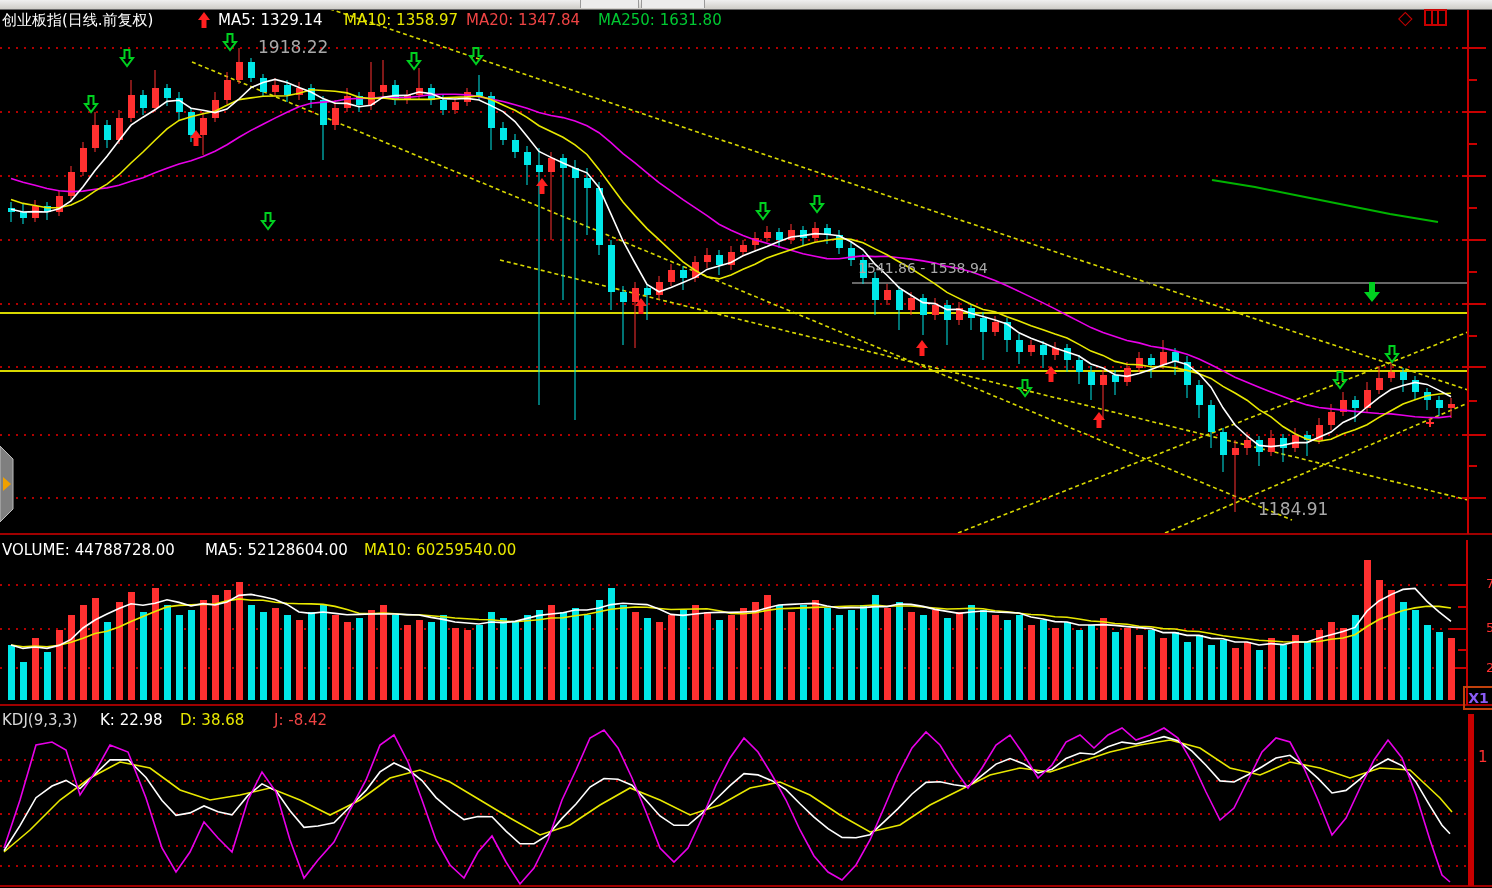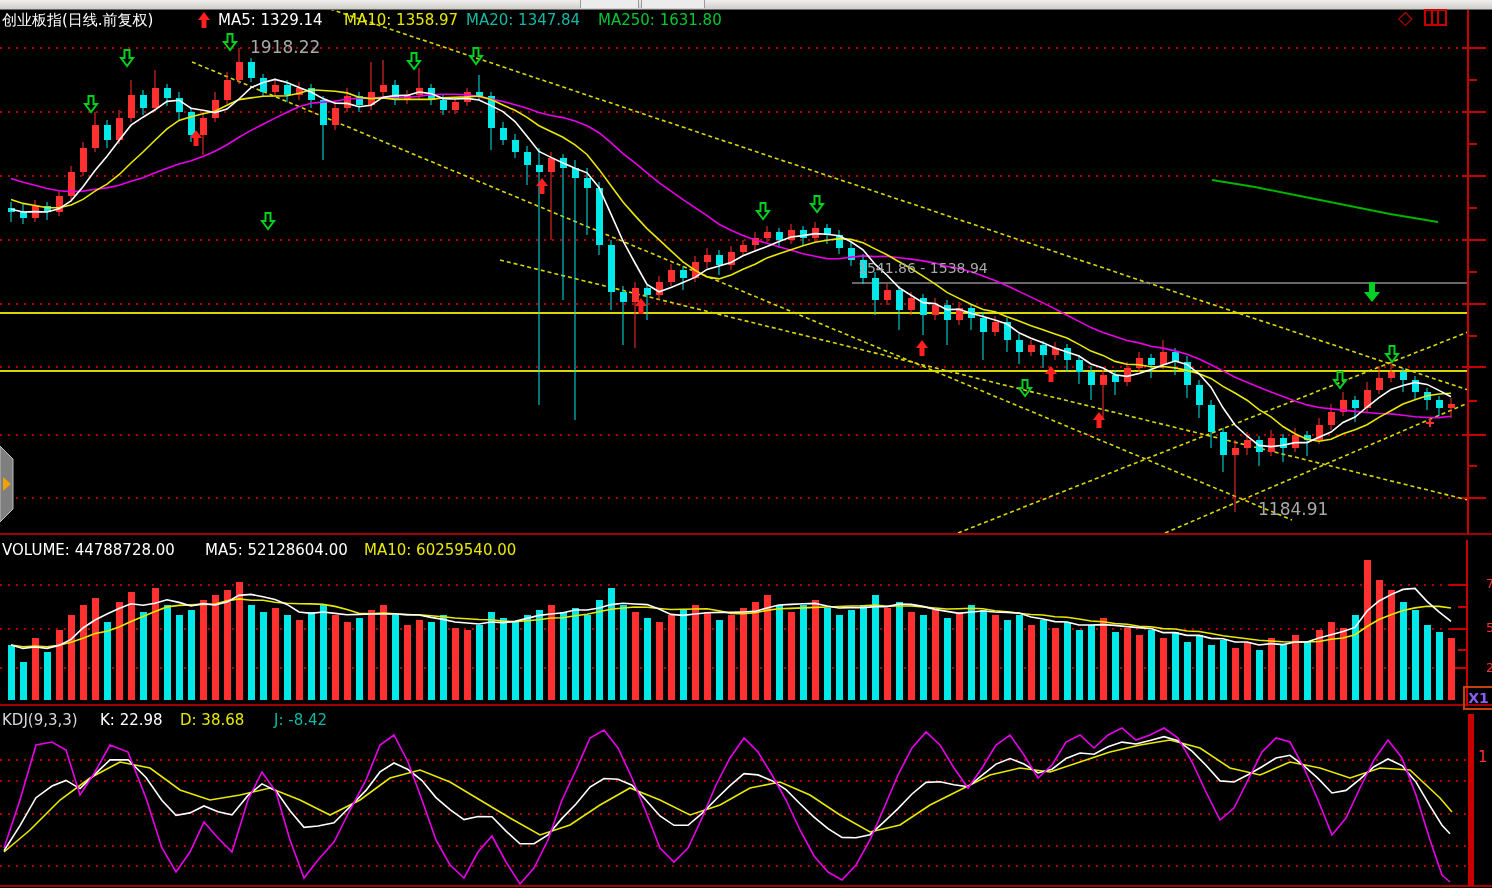--- a/index.html
+++ b/index.html
@@ -2,21 +2,21 @@
 <html><head>
 <meta charset="utf-8">
 <style>
   html,body{margin:0;padding:0;background:#000;width:1492px;height:888px;overflow:hidden;}
   #app{position:relative;width:1188px;height:888px;background:#000;font-family:"DejaVu Sans",sans-serif;}
   #chart-svg{position:absolute;left:0;top:0;}
   .topstrip{position:absolute;left:0;top:0;width:1492px;height:9px;background:linear-gradient(#efefef,#cfcdc8);border-bottom:1px solid #6a6a6a;}
   .strip-seg{position:absolute;top:0;height:8px;background:#ececec;border-left:1px solid #9a9a9a;border-right:1px solid #9a9a9a;}
   .hdr{position:absolute;white-space:nowrap;font-size:15px;line-height:17px;}
   .hdr span{position:absolute;white-space:nowrap;}
-  .c-white{color:#ffffff}.c-yellow{color:#e8e800}.c-magenta{color:#14b8a6}.c-green{color:#00c832}
+  .c-white{color:#ffffff}.c-yellow{color:#e8e800}.c-magenta{color:#ef4444}.c-green{color:#00c832}
   .annot{position:absolute;font-size:17px;color:#a8a8a8;white-space:nowrap;}
   .x1box{position:absolute;left:1463px;top:686px;width:27px;height:20px;border:2px solid #c2410c;color:#8b5cf6;font-size:14px;font-weight:bold;text-align:center;line-height:20px;}
   .axisfrag{position:absolute;color:#ff3030;font-size:13px;}
   .icon-diamond{position:absolute;left:1398px;top:8px;color:#c80000;font-size:19px;line-height:19px;}
   .icon-window{position:absolute;left:1424px;top:9px;}
 </style>
 </head>
 <body>
 
 <div id="app">
@@ -521,21 +521,21 @@
 
   <span class="icon-diamond">◇</span>
   <span class="icon-window">
     <svg width="24" height="18">
       <rect x="1" y="1" width="21" height="15" fill="none" stroke="#c80000" stroke-width="2"></rect>
       <line x1="8" y1="1" x2="8" y2="16" stroke="#c80000" stroke-width="2"></line>
       <line x1="14" y1="1" x2="14" y2="16" stroke="#c80000" stroke-width="2"></line>
     </svg>
   </span>
 
-  <div class="annot" style="left:250px;top:37px;">1918.22</div>
+  <div class="annot" style="left:258px;top:37px;">1918.22</div>
   <div class="annot" style="left:858px;top:260px;font-size:14px;">1541.86 - 1538.94</div>
   <div class="annot" style="left:1258px;top:499px;">1184.91</div>
 
   <div class="hdr" style="left:0;top:542px;">
     <span class="c-white" style="left:2px;">VOLUME: 44788728.00</span>
     <span class="c-white" style="left:205px;">MA5: 52128604.00</span>
     <span class="c-yellow" style="left:364px;">MA10: 60259540.00</span>
   </div>
 
   <div class="hdr" style="left:0;top:712px;">

